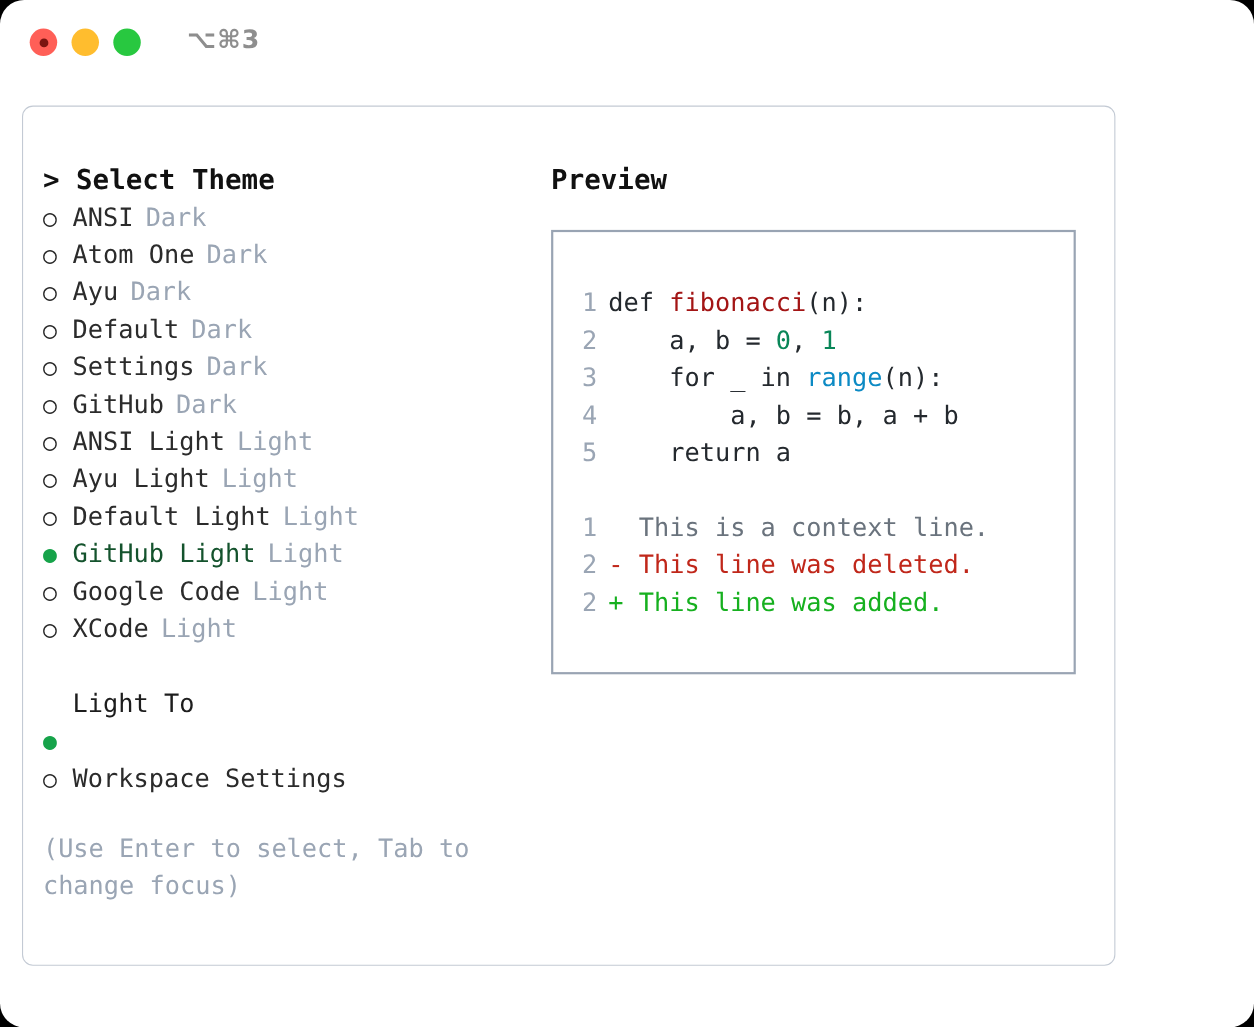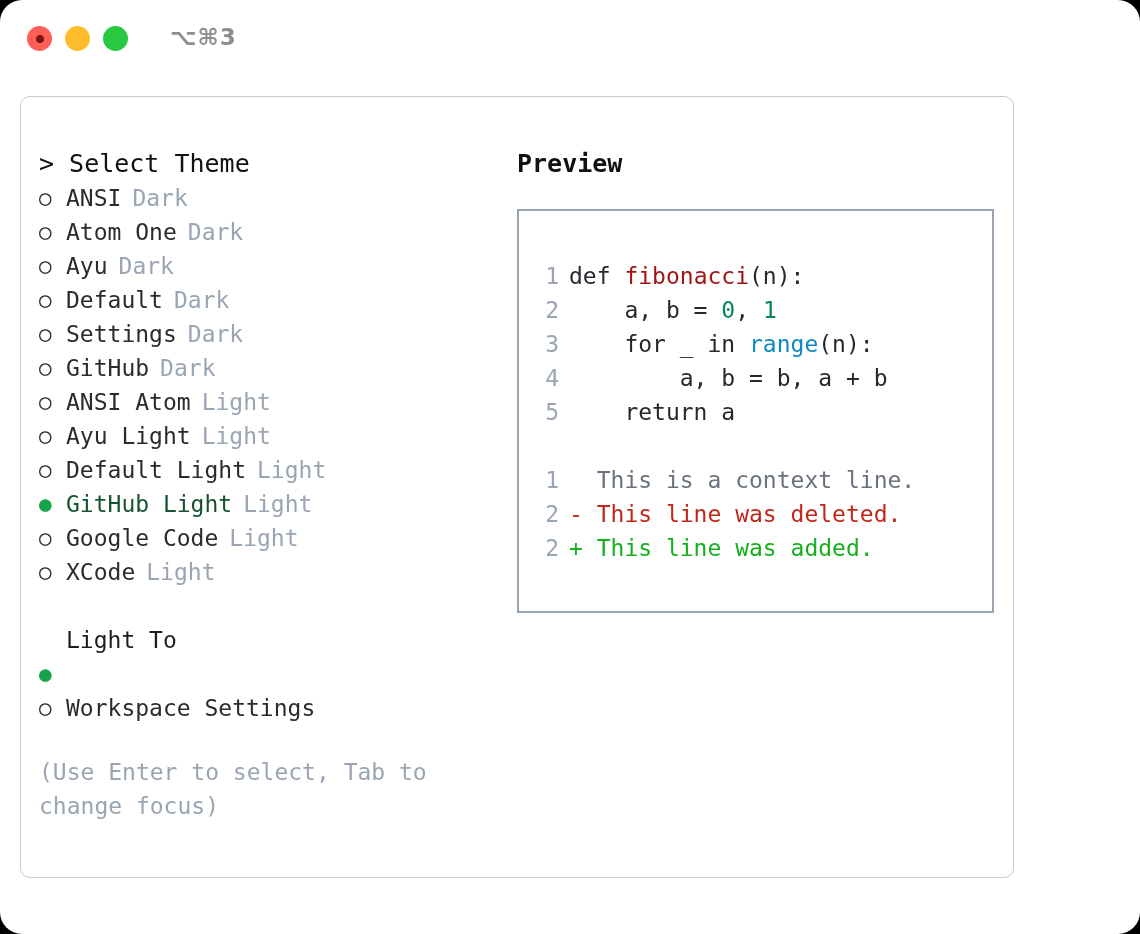--- a/index.html
+++ b/index.html
@@ -89,21 +89,21 @@
   .left-col {
     position: absolute;
     left: 18px;
     top: 50px;
     width: 440px;
   }
 
   .section-header {
     font-family: "DejaVu Sans Mono", monospace;
     font-size: 25px;
-    font-weight: normal;
+    font-weight: bold;
     color: #111111;
     line-height: 34px;
     height: 34px;
     white-space: pre;
   }
 
   .theme-list { margin: 0; padding: 0; list-style: none; }
 
   .row {
     height: 34px;
@@ -149,21 +149,21 @@
     font-size: 23px;
     color: #9aa5b4;
     line-height: 34px;
     width: 410px;
     white-space: pre-wrap;
   }
 
   
   .right-col {
     position: absolute;
-    left: 496px;
+    left: 480px;
     top: 50px;
     width: 500px;
   }
   .preview-title {
     font-family: "DejaVu Sans Mono", monospace;
     font-size: 25px;
     font-weight: bold;
     color: #111111;
     line-height: 34px;
     margin-bottom: 28px;
@@ -224,21 +224,21 @@
 
       <div class="section-header">&gt; Select Theme</div>
 
       <ul class="theme-list" id="theme-list">
           <li class="row"><span class="marker">○</span><span class="row-label">ANSI</span><span class="row-suffix">Dark</span></li>
           <li class="row"><span class="marker">○</span><span class="row-label">Atom One</span><span class="row-suffix">Dark</span></li>
           <li class="row"><span class="marker">○</span><span class="row-label">Ayu</span><span class="row-suffix">Dark</span></li>
           <li class="row"><span class="marker">○</span><span class="row-label">Default</span><span class="row-suffix">Dark</span></li>
           <li class="row"><span class="marker">○</span><span class="row-label">Settings</span><span class="row-suffix">Dark</span></li>
           <li class="row"><span class="marker">○</span><span class="row-label">GitHub</span><span class="row-suffix">Dark</span></li>
-          <li class="row"><span class="marker">○</span><span class="row-label">ANSI Atom</span><span class="row-suffix">Light</span></li>
+          <li class="row"><span class="marker">○</span><span class="row-label">ANSI Light</span><span class="row-suffix">Light</span></li>
           <li class="row"><span class="marker">○</span><span class="row-label">Ayu Light</span><span class="row-suffix">Light</span></li>
           <li class="row"><span class="marker">○</span><span class="row-label">Default Light</span><span class="row-suffix">Light</span></li>
           <li class="row is-selected"><span class="marker selected">●</span><span class="row-label">GitHub Light</span><span class="row-suffix">Light</span></li>
           <li class="row"><span class="marker">○</span><span class="row-label">Google Code</span><span class="row-suffix">Light</span></li>
           <li class="row"><span class="marker">○</span><span class="row-label">XCode</span><span class="row-suffix">Light</span></li>
         </ul>
 
       <div class="spacer"></div>
 
       <div class="subheader">Light To</div>

